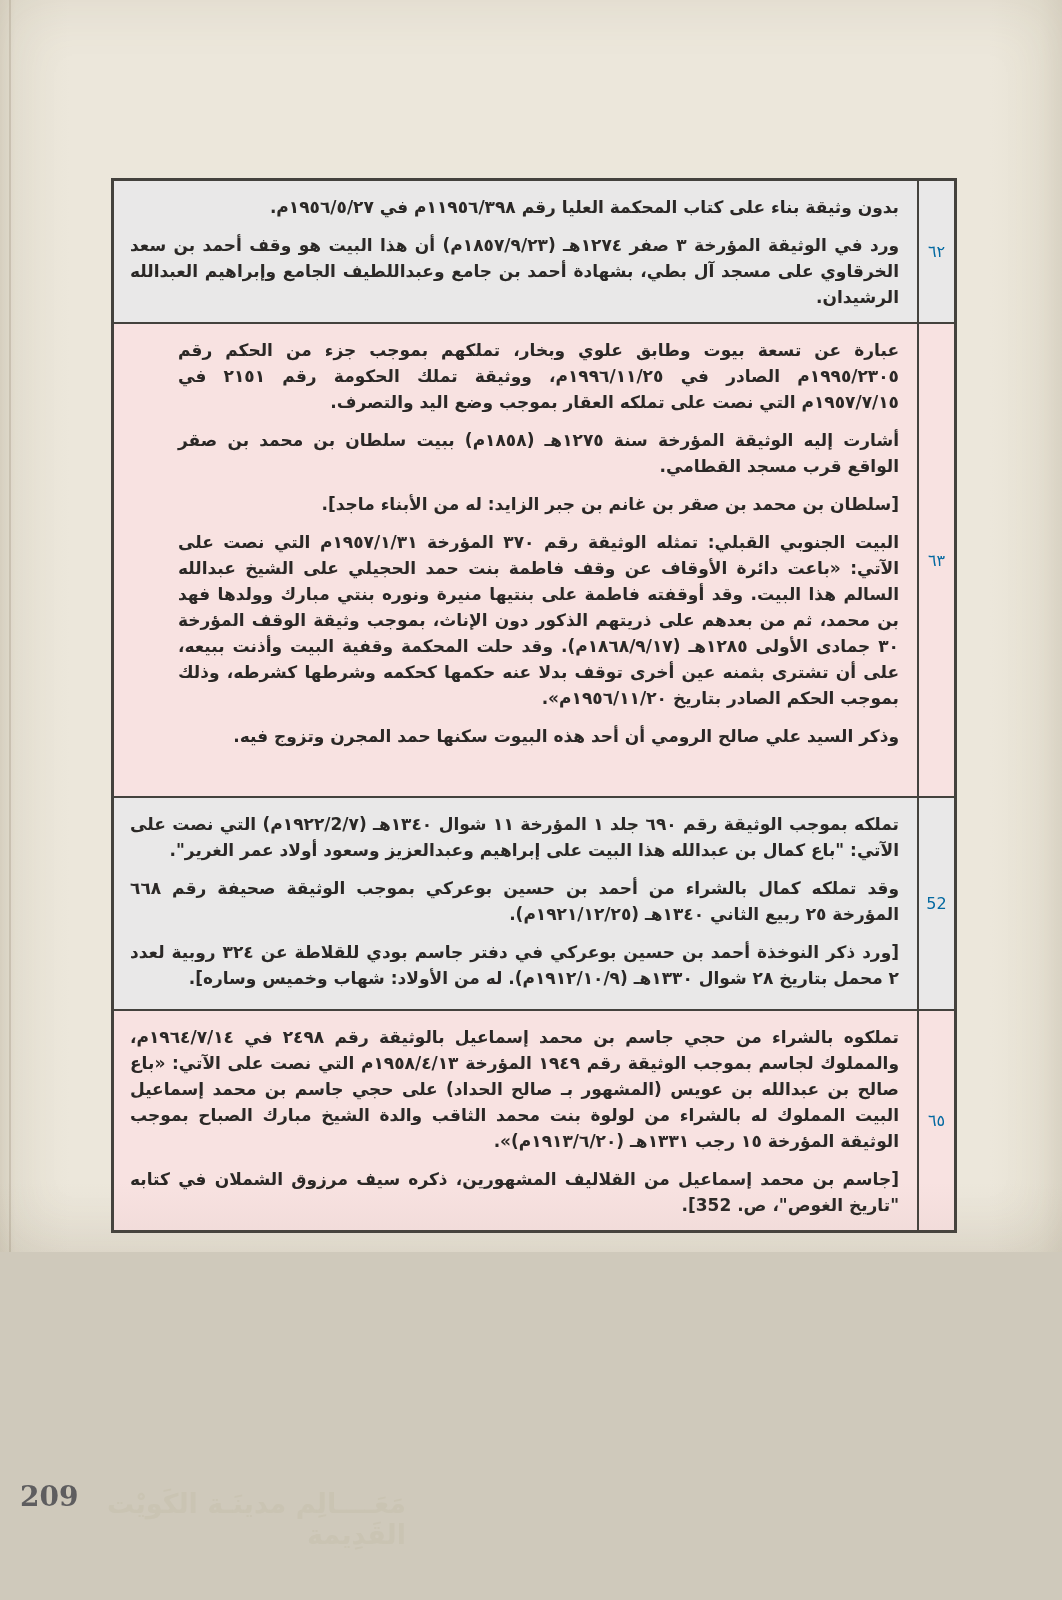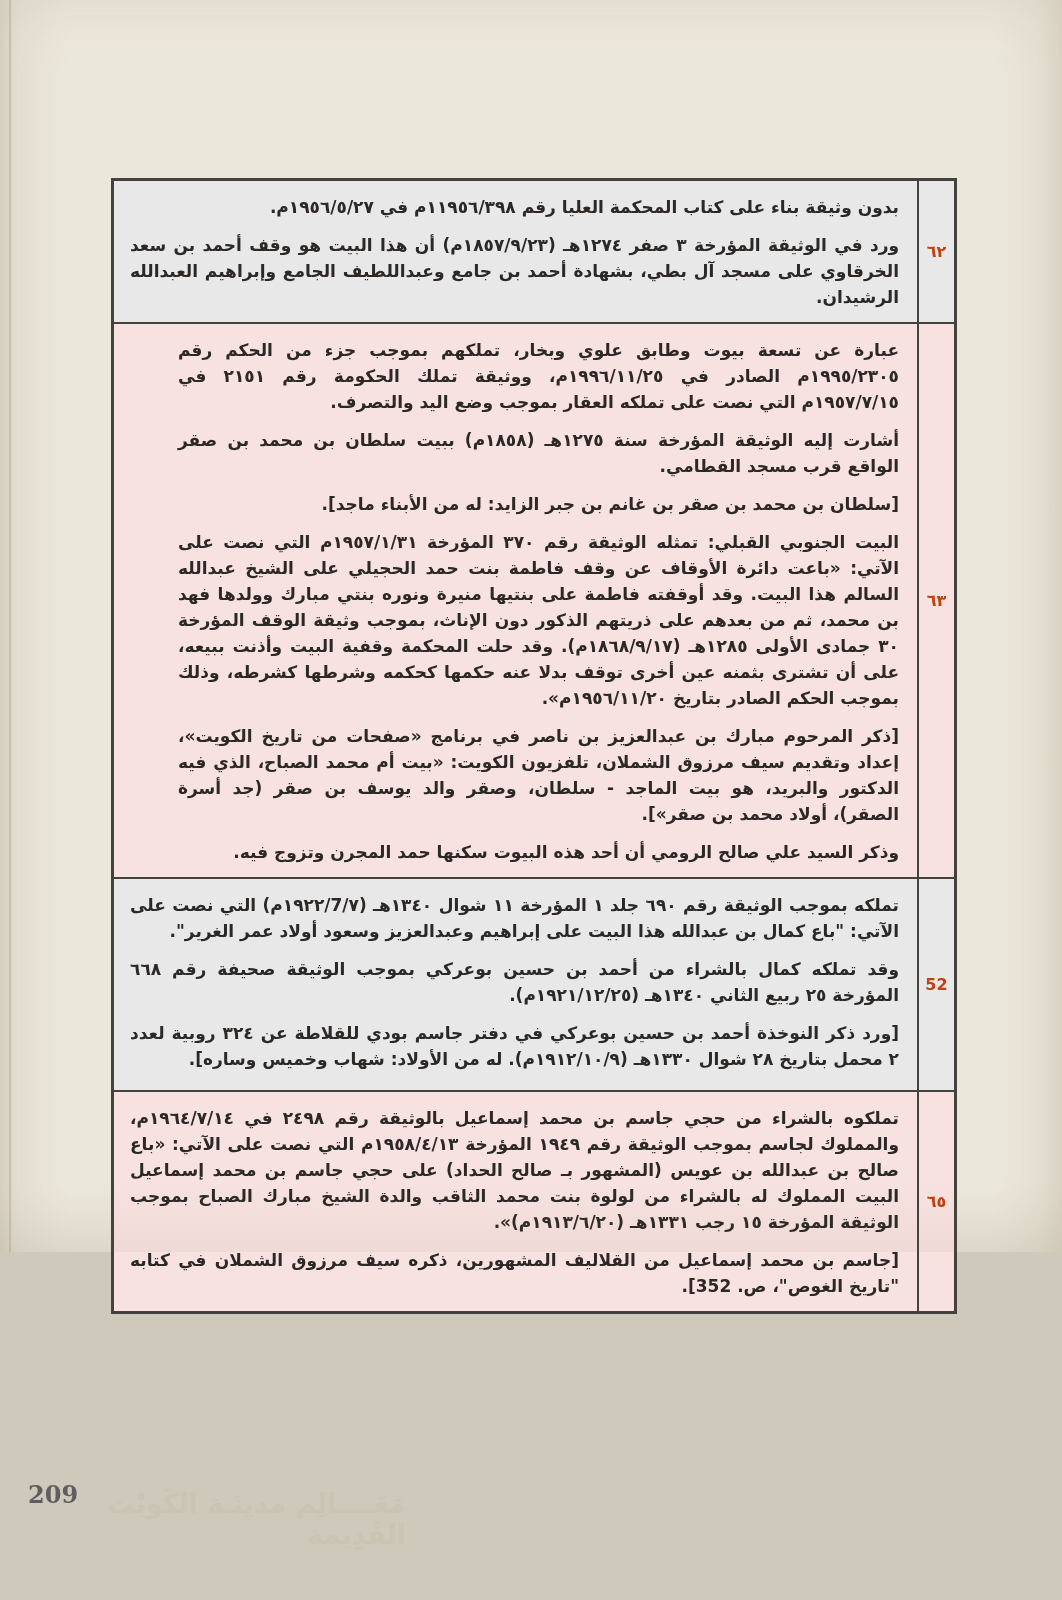--- a/index.html
+++ b/index.html
@@ -33,39 +33,39 @@
   .cell-text{
     flex:1;padding:13px 18px 12px 16px;box-sizing:border-box;
     direction:rtl;
   }
   .cell-num{
     width:37px;flex:0 0 37px;border-left:2.5px solid #44423d;
     display:flex;align-items:center;justify-content:center;
     box-sizing:border-box;
   }
   .cell-num span{
-    font-size:16px;font-weight:bold;color:#c2410c;direction:rtl;
+    font-size:16px;font-weight:normal;color:#0369a1;direction:rtl;
   }
   .cell-text p{
     margin:0 0 12px 0;
     direction:rtl;unicode-bidi:embed;
     text-align:justify;
     font-size:17px;line-height:26px;font-weight:bold;
     color:#2b2826;
     letter-spacing:0;
   }
   .cell-text p:last-child{margin-bottom:0;}
   .row-62{min-height:117px;}
   .row-63{min-height:474px;padding-left:48px;}
   .row-64{min-height:213px;}
   .row-65{min-height:193px;}
   .footer-pagenum{
-    position:absolute;left:28px;top:1480px;
+    position:absolute;left:20px;top:1480px;
     font-family:"DejaVu Serif",serif;
-    font-size:24px;font-weight:bold;color:#5e5d5f;
+    font-size:28px;font-weight:bold;color:#5e5d5f;
   }
   .footer-title{
     position:absolute;left:106px;top:1488px;width:300px;
     direction:rtl;text-align:right;
     font-size:27px;font-weight:bold;color:#cac4b3;
   }
 </style>
 </head>
 <body>
 
@@ -82,31 +82,30 @@
         <span>٦٢</span>
       </div>
     </div>
 
     <div class="t-row row-63 bg-pink">
       <div class="cell-text">
         <p>عبارة عن تسعة بيوت وطابق علوي وبخار، تملكهم بموجب جزء من الحكم رقم ١٩٩٥/٢٣٠٥م الصادر في ١٩٩٦/١١/٢٥م، ووثيقة تملك الحكومة رقم ٢١٥١ في ١٩٥٧/٧/١٥م التي نصت على تملكه العقار بموجب وضع اليد والتصرف.</p>
         <p>أشارت إليه الوثيقة المؤرخة سنة ١٢٧٥هـ (١٨٥٨م) ببيت سلطان بن محمد بن صقر الواقع قرب مسجد القطامي.</p>
         <p>[سلطان بن محمد بن صقر بن غانم بن جبر الزايد: له من الأبناء ماجد].</p>
         <p>البيت الجنوبي القبلي: تمثله الوثيقة رقم ٣٧٠ المؤرخة ١٩٥٧/١/٣١م التي نصت على الآتي: «باعت دائرة الأوقاف عن وقف فاطمة بنت حمد الحجيلي على الشيخ عبدالله السالم هذا البيت. وقد أوقفته فاطمة على بنتيها منيرة ونوره بنتي مبارك وولدها فهد بن محمد، ثم من بعدهم على ذريتهم الذكور دون الإناث، بموجب وثيقة الوقف المؤرخة ٣٠ جمادى الأولى ١٢٨٥هـ (١٨٦٨/٩/١٧م). وقد حلت المحكمة وقفية البيت وأذنت ببيعه، على أن تشترى بثمنه عين أخرى توقف بدلا عنه حكمها كحكمه وشرطها كشرطه، وذلك بموجب الحكم الصادر بتاريخ ١٩٥٦/١١/٢٠م».</p>
-        <p>[ذكر المرحوم مبارك بن عبدالعزيز بن ناصر في برنامج «صفحات من تاريخ الكويت»، إعداد وتقديم سيف مرزوق الشملان، تلفزيون الكويت: «بيت أم محمد الصباح، الذي فيه الدكتور والبريد، هو بيت الماجد - سلطان، وصقر والد يوسف بن صقر (جد أسرة الصقر)، أولاد محمد بن صقر»].</p>
         <p>وذكر السيد علي صالح الرومي أن أحد هذه البيوت سكنها حمد المجرن وتزوج فيه.</p>
       </div>
       <div class="cell-num">
         <span>٦٣</span>
       </div>
     </div>
 
     <div class="t-row row-64 bg-gray">
       <div class="cell-text">
-        <p>تملكه بموجب الوثيقة رقم ٦٩٠ جلد ١ المؤرخة ١١ شوال ١٣٤٠هـ (١٩٢٢/7/٧م) التي نصت على الآتي: "باع كمال بن عبدالله هذا البيت على إبراهيم وعبدالعزيز وسعود أولاد عمر الغرير".</p>
+        <p>تملكه بموجب الوثيقة رقم ٦٩٠ جلد ١ المؤرخة ١١ شوال ١٣٤٠هـ (١٩٢٢/2/٧م) التي نصت على الآتي: "باع كمال بن عبدالله هذا البيت على إبراهيم وعبدالعزيز وسعود أولاد عمر الغرير".</p>
         <p>وقد تملكه كمال بالشراء من أحمد بن حسين بوعركي بموجب الوثيقة صحيفة رقم ٦٦٨ المؤرخة ٢٥ ربيع الثاني ١٣٤٠هـ (١٩٢١/١٢/٢٥م).</p>
         <p>[ورد ذكر النوخذة أحمد بن حسين بوعركي في دفتر جاسم بودي للقلاطة عن ٣٢٤ روبية لعدد ٢ محمل بتاريخ ٢٨ شوال ١٣٣٠هـ (١٩١٢/١٠/٩م). له من الأولاد: شهاب وخميس وساره].</p>
       </div>
       <div class="cell-num">
         <span>52</span>
       </div>
     </div>
 
     <div class="t-row row-65 bg-pink">
       <div class="cell-text">

